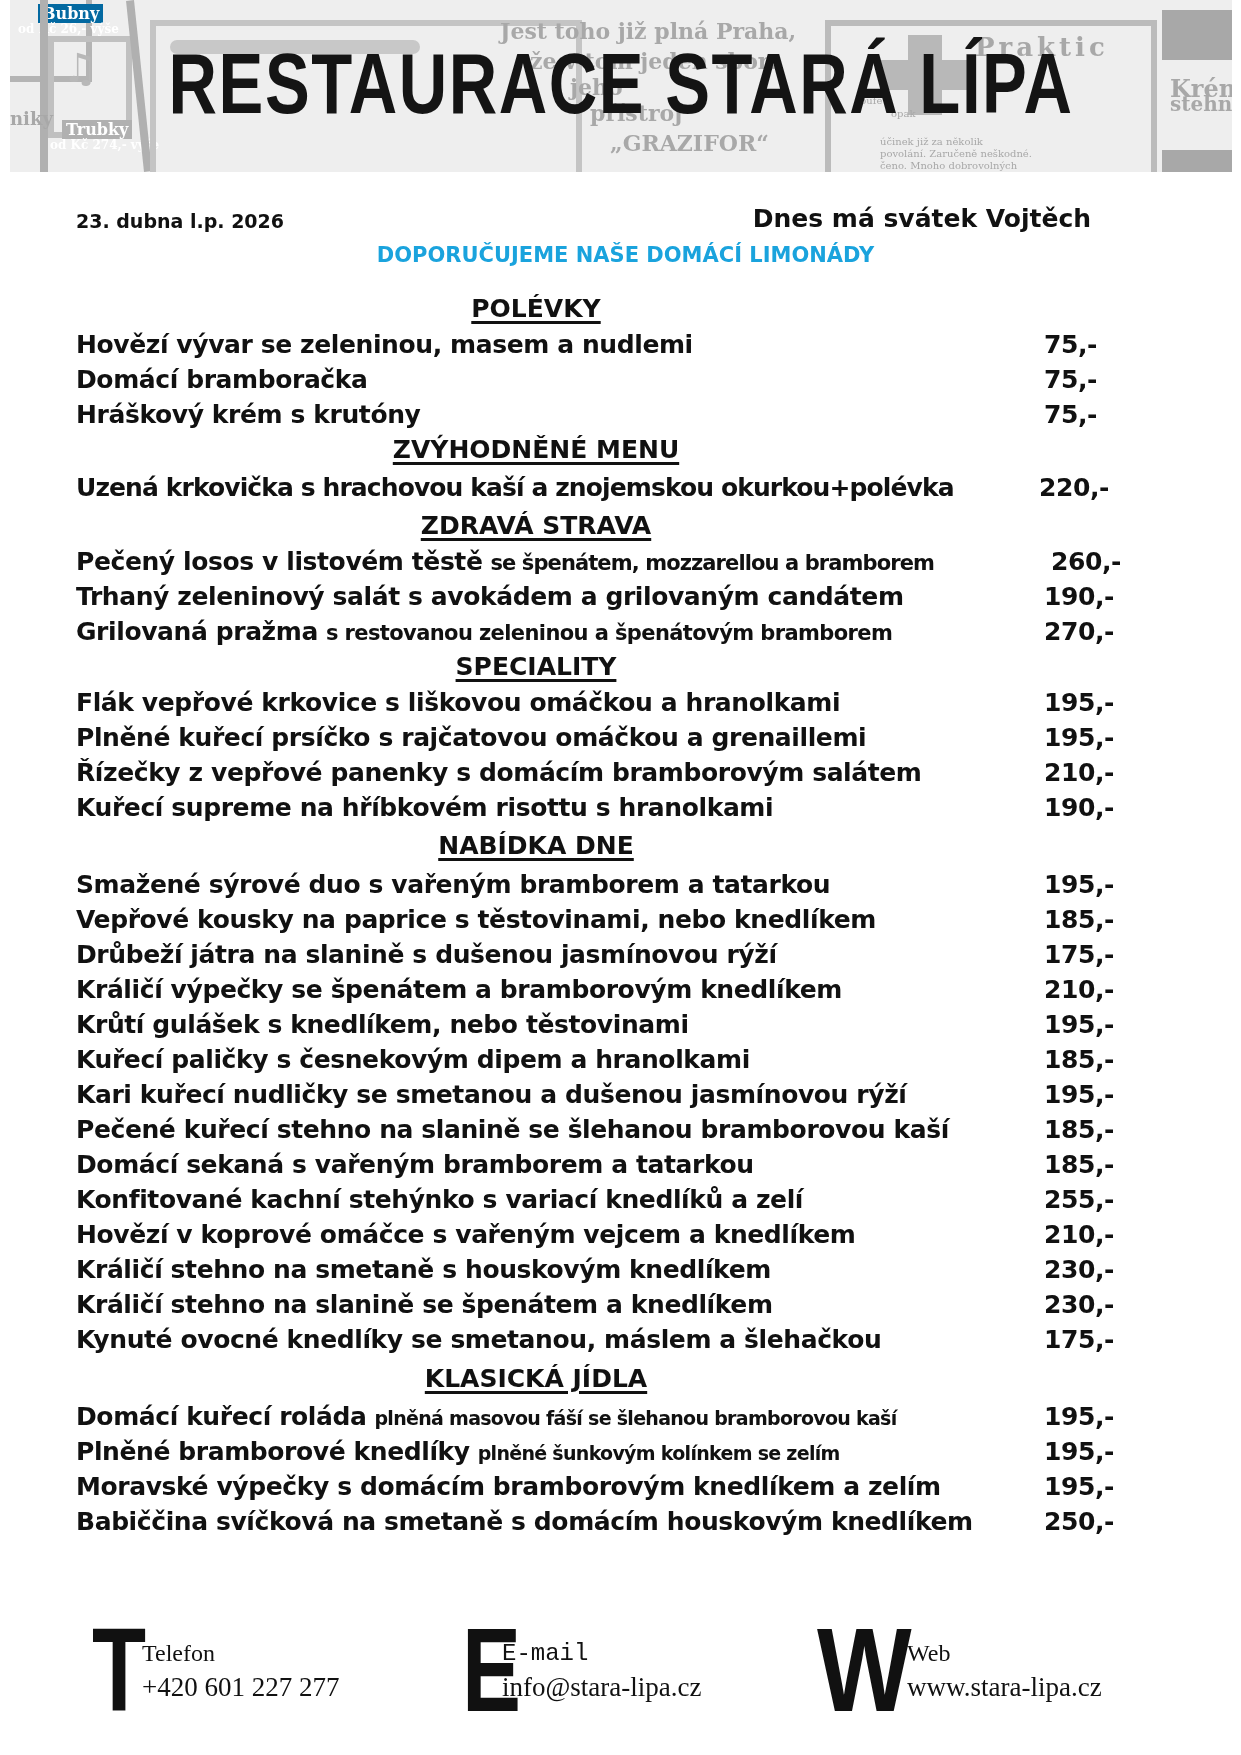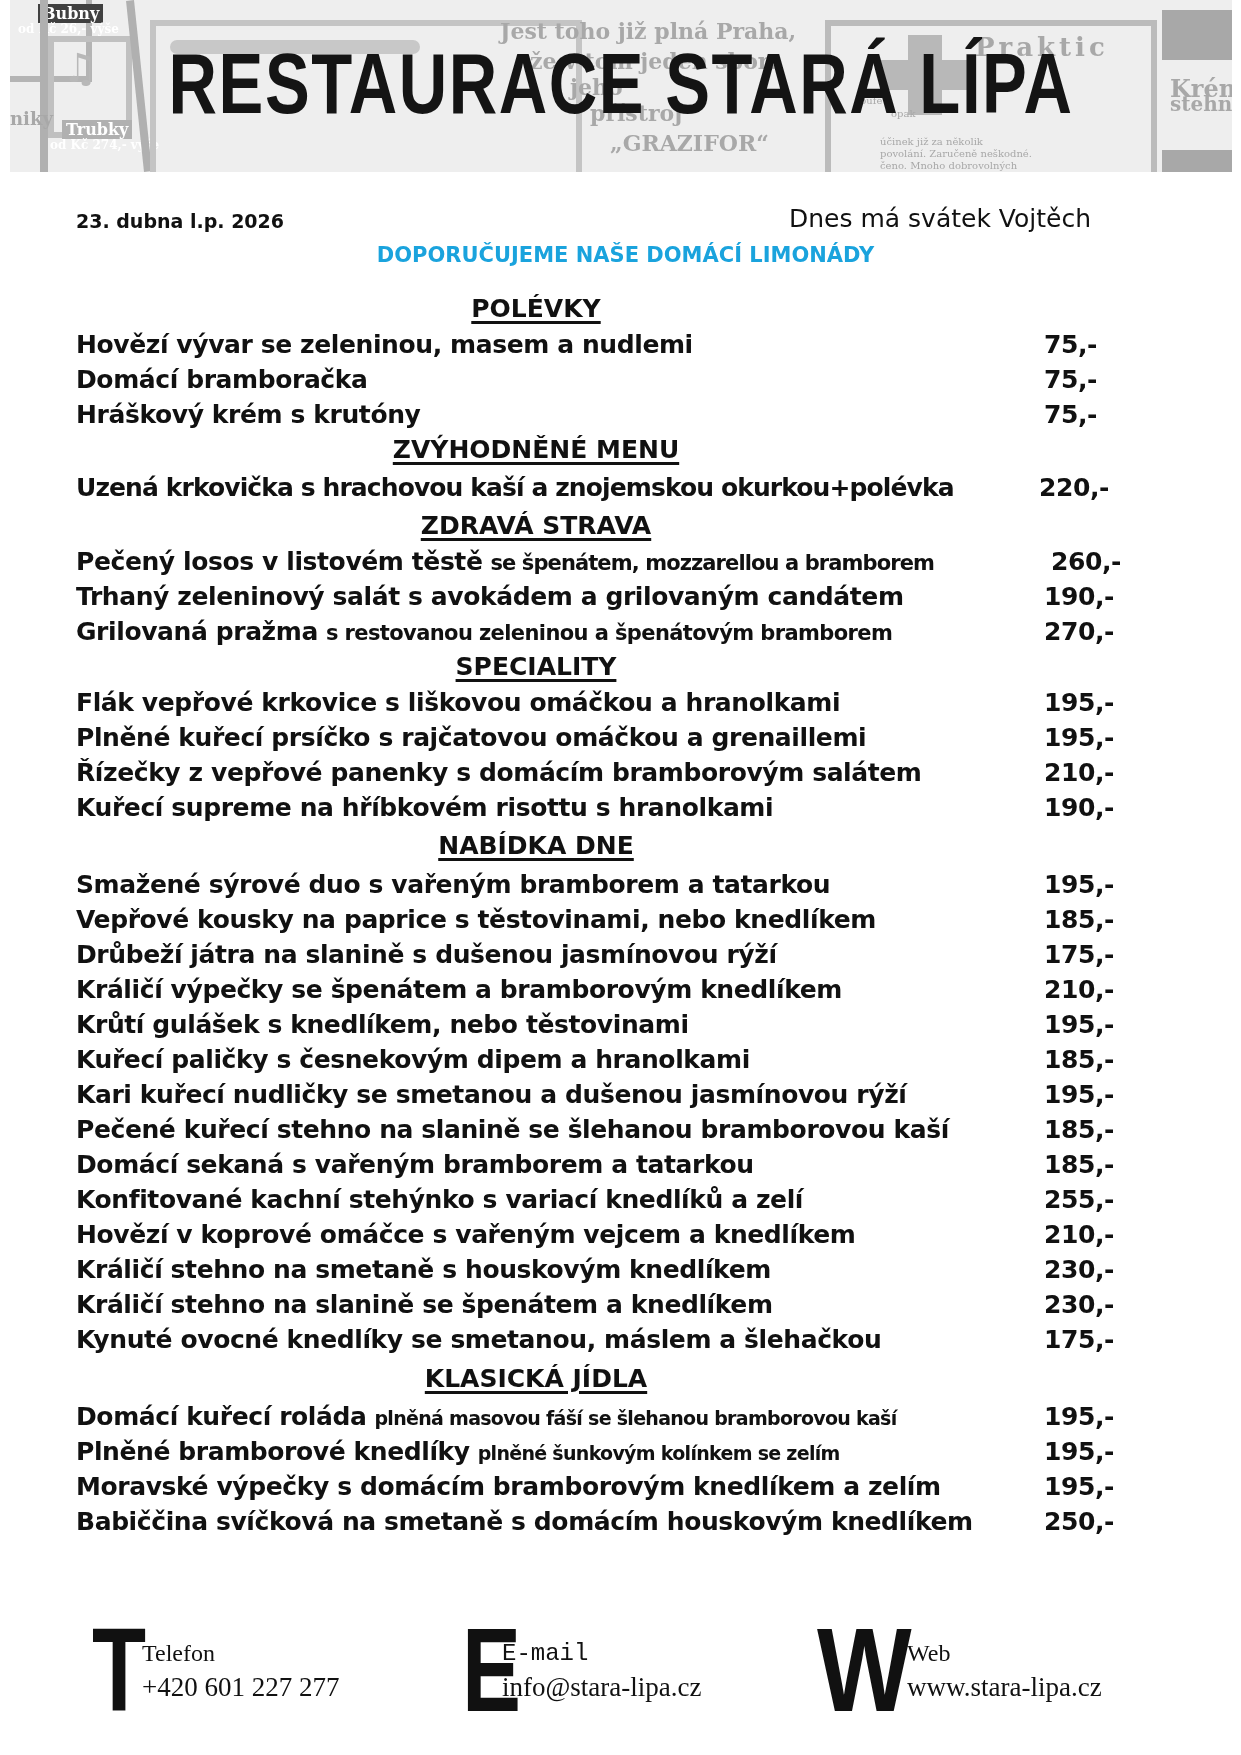--- a/index.html
+++ b/index.html
@@ -14,21 +14,21 @@
     .banner .bar { position: absolute; background: #b0b0b0; }
     .banner .title { position: absolute; left: 0; right: 0; top: 40px; text-align: center;
       font-family: "Liberation Sans", sans-serif; font-weight: bold; font-size: 86px;
       letter-spacing: 2px; color: #141414; transform: scaleX(0.78); transform-origin: center;
       line-height: 1; }
     .banner .cross-v { position: absolute; left: 898px; top: 35px; width: 34px; height: 80px; background: #b8b8b8; }
     .banner .cross-h { position: absolute; left: 870px; top: 60px; width: 90px; height: 30px; background: #b8b8b8; }
 
     
     .date { position: absolute; left: 76px; top: 210px; font-size: 19px; font-weight: bold; }
-    .nameday { position: absolute; right: 150px; top: 204px; font-size: 25px; font-weight: normal; }
+    .nameday { position: absolute; right: 150px; top: 204px; font-size: 25px; font-weight: bold; }
     .promo { position: absolute; left: 0; right: 0; top: 243px; text-align: center; padding-left: 10px;
       font-size: 21px; font-weight: bold; color: #1aa3dd; }
 
     
     .menu { position: absolute; left: 76px; top: 291px; width: 1040px; }
     .section-title { text-align: center; font-size: 25px; font-weight: bold; text-decoration: underline;
       text-underline-offset: 4px; text-decoration-thickness: 3px; line-height: 36px; height: 36px;
       margin-left: -120px; }
     .row { display: flex; align-items: baseline; height: 35px; line-height: 35px; font-size: 25px; font-weight: bold;
       font-family: "DejaVu Sans", sans-serif; letter-spacing: -0.4px; }
@@ -46,21 +46,21 @@
     .c1 { left: 92px; } .c1 .lbl.l1 { left: 50px; top: 35px; } .c1 .lbl.l2 { left: 50px; top: 67px; font-size: 27px; }
     .c2 { left: 462px; } .c2 .lbl.l1 { left: 40px; top: 35px; font-family: Liberation Mono, monospace; } .c2 .lbl.l2 { left: 40px; top: 67px; font-size: 27px; }
     .c3 { left: 817px; } .c3 .lbl.l1 { left: 90px; top: 35px; } .c3 .lbl.l2 { left: 90px; top: 67px; font-size: 27px; }
     .c3 .big { transform: scaleX(0.85); }
   </style>
 </head>
 <body>
 
 <div class="banner">
   <div class="frame" style="left:-20px; top:-10px; width:90px; height:80px;"></div>
-  <span class="np" style="left:28px; top:4px; font-size:16px; color:#fff; background:#404040; padding:0 4px;">Bubny</span>
+  <span class="np" style="left:28px; top:4px; font-size:16px; color:#fff; background:#0369a1; padding:0 4px;">Bubny</span>
   <span class="np" style="left:8px; top:22px; font-size:12px; color:#fff;">od Kč 26,- výše</span>
   <div class="bar" style="left:30px; top:0; width:8px; height:172px;"></div>
   <div class="frame" style="left:38px; top:36px; width:72px; height:90px; border-color:#c0c0c0;"></div>
   <span class="np" style="left:52px; top:44px; font-size:40px; color:#b8b8b8;">♫</span>
   <span class="np" style="left:52px; top:120px; font-size:16px; color:#fff; background:#b0b0b0; padding:0 4px;">Trubky</span>
   <span class="np" style="left:40px; top:138px; font-size:12px; color:#fff;">od Kč 274,- výše</span>
   <span class="np" style="left:0px; top:108px; font-size:18px;">niky</span>
   <div class="bar" style="left:125px; top:0; width:8px; height:172px; transform:rotate(-6deg);"></div>
   <div class="frame" style="left:140px; top:20px; width:420px; height:180px; border-color:#c4c4c4;"></div>
   <div class="bar" style="left:160px; top:40px; width:250px; height:14px; background:#c8c8c8; border-radius:7px;"></div>

